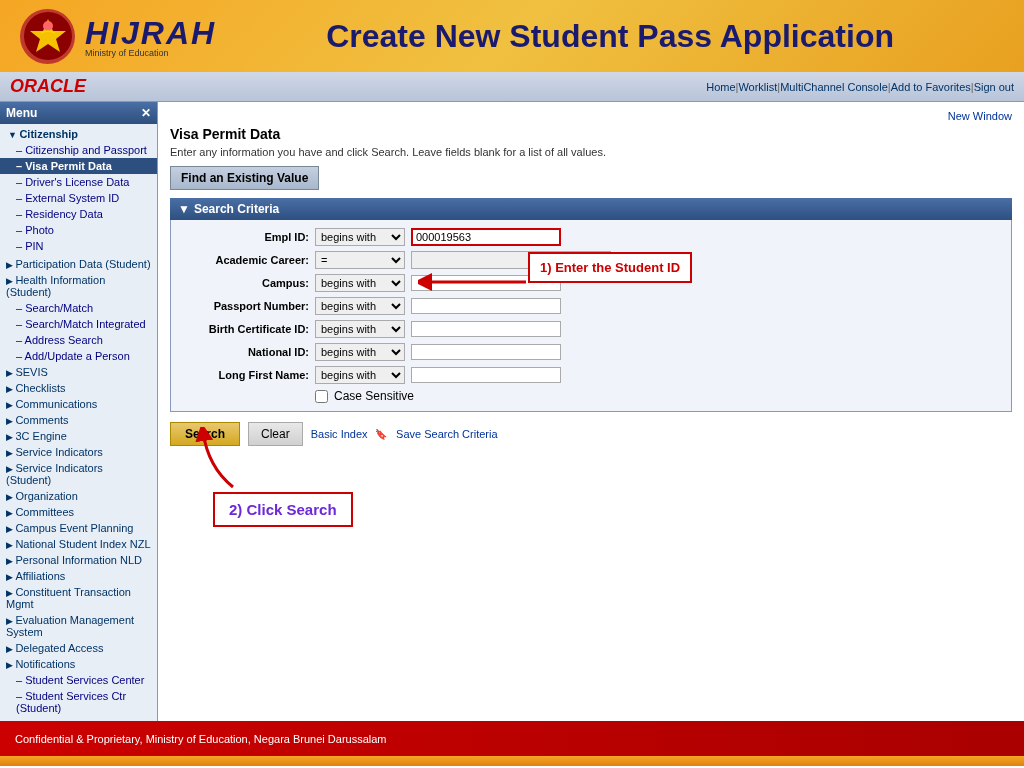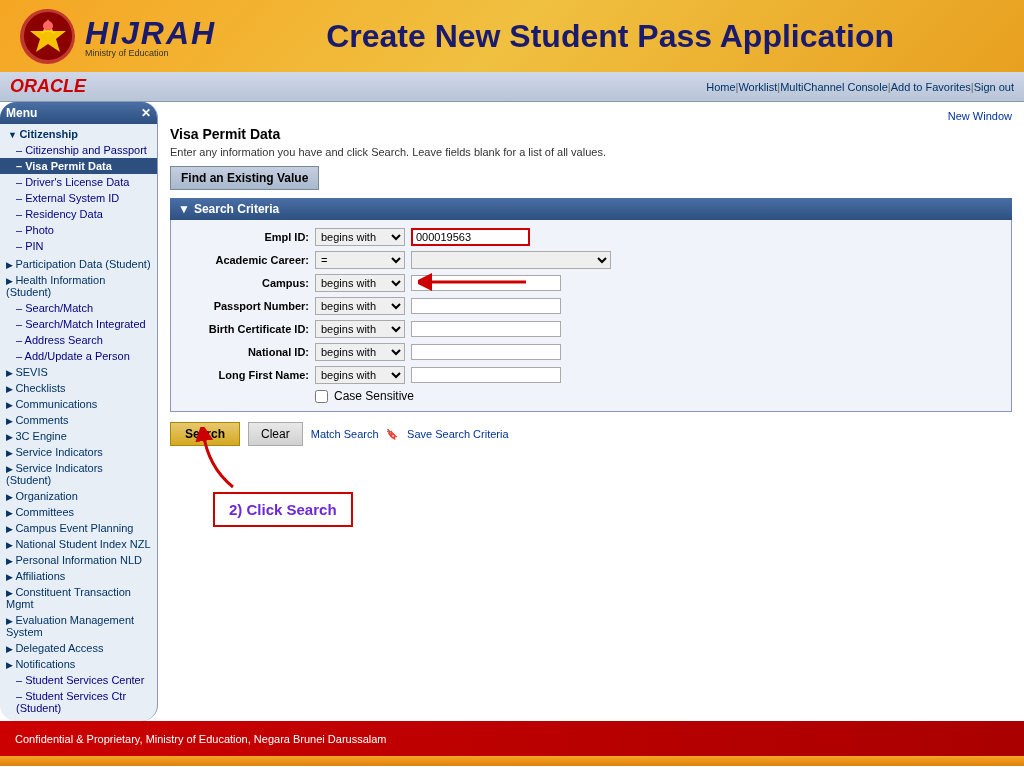--- a/index.html
+++ b/index.html
@@ -32,21 +32,20 @@
     #nav-links span { color: #666; }
 
     
     #main-layout { display: flex; height: calc(768px - 80px - 34px - 35px); }
 
     
     #sidebar {
       width: 158px; min-width: 158px; background: #e8eef5;
       border-right: 1px solid #8899bb; overflow-y: auto;
       font-size: 11px;
-      border-radius: 16px;
     }
     #sidebar-header {
       background: linear-gradient(to bottom, #4a6fa5, #2d4f7f);
       color: white; padding: 4px 6px; display: flex; justify-content: space-between; align-items: center;
       font-weight: bold; font-size: 12px;
     }
     .sidebar-section { padding: 2px 0; }
     .sidebar-item {
       padding: 2px 6px 2px 10px; cursor: pointer; color: #003366;
     }
@@ -93,21 +92,21 @@
     .search-label {
       width: 130px; text-align: right; font-size: 11px; color: #000; font-weight: bold;
     }
     .search-select {
       width: 90px; font-size: 11px; padding: 1px; border: 1px solid #aaa;
     }
     .search-input {
       width: 150px; font-size: 11px; padding: 1px 3px; border: 1px solid #aaa;
     }
     .search-input-highlighted {
-      width: 119px; font-size: 11px; padding: 1px 3px;
+      width: 150px; font-size: 11px; padding: 1px 3px;
       border: 2px solid #cc0000; background: #fff;
     }
     .search-select-wide {
       width: 200px; font-size: 11px; padding: 1px; border: 1px solid #aaa;
     }
 
     #case-sensitive-row { display: flex; align-items: center; gap: 6px; margin-top: 4px; margin-left: 136px; }
 
     
     #action-buttons { margin-top: 10px; display: flex; align-items: center; gap: 8px; }
@@ -308,26 +307,27 @@
           <label>Case Sensitive</label>
         </div>
 
       </div>
     </div>
 
     
     <div id="action-buttons">
       <button class="btn-search">Search</button>
       <button class="btn-clear">Clear</button>
-      <a href="#" class="link-btn">Match Search</a>
+      <a href="#" class="link-btn">Basic Index</a>
       <span style="font-size:10px;">🔖</span>
       <a href="#" class="link-btn">Save Search Criteria</a>
     </div>
 
     
+    <div style="position:absolute; left:528px; top:150px; background:white; border:2px solid #cc0000; padding:6px 10px; font-size:13px; font-weight:bold; color:#cc0000; z-index:10;">1) Enter the Student ID</div>
 
     
     <div style="position:absolute; left:418px; top:165px; z-index:10;">
       <svg width="110" height="30" viewBox="0 0 110 30">
         <defs>
           <marker id="arrowhead1" markerWidth="8" markerHeight="8" refX="3" refY="3" orient="auto">
             <polygon points="0 0, 6 3, 0 6" fill="#cc0000"></polygon>
           </marker>
         </defs>
         <line x1="108" y1="15" x2="5" y2="15" stroke="#cc0000" stroke-width="3" marker-end="url(#arrowhead1)"></line>

